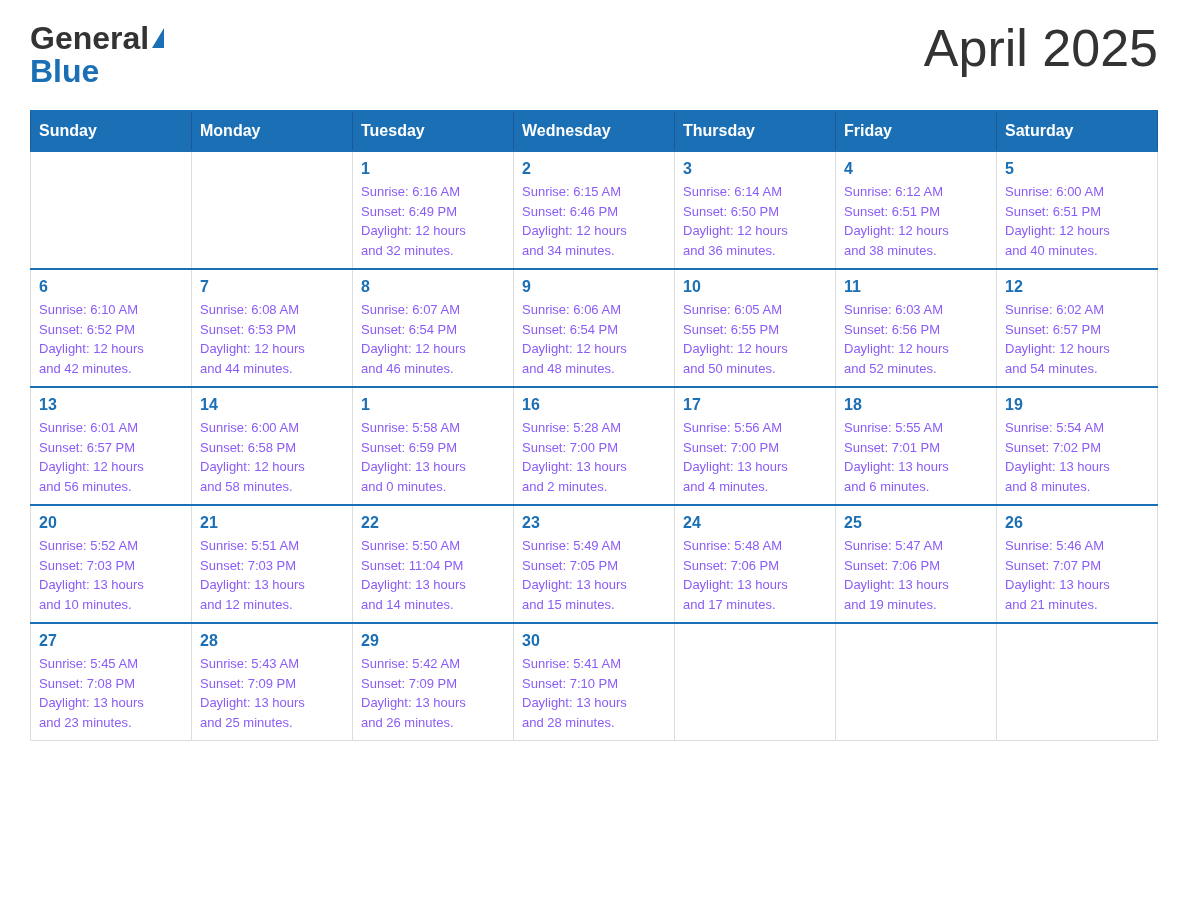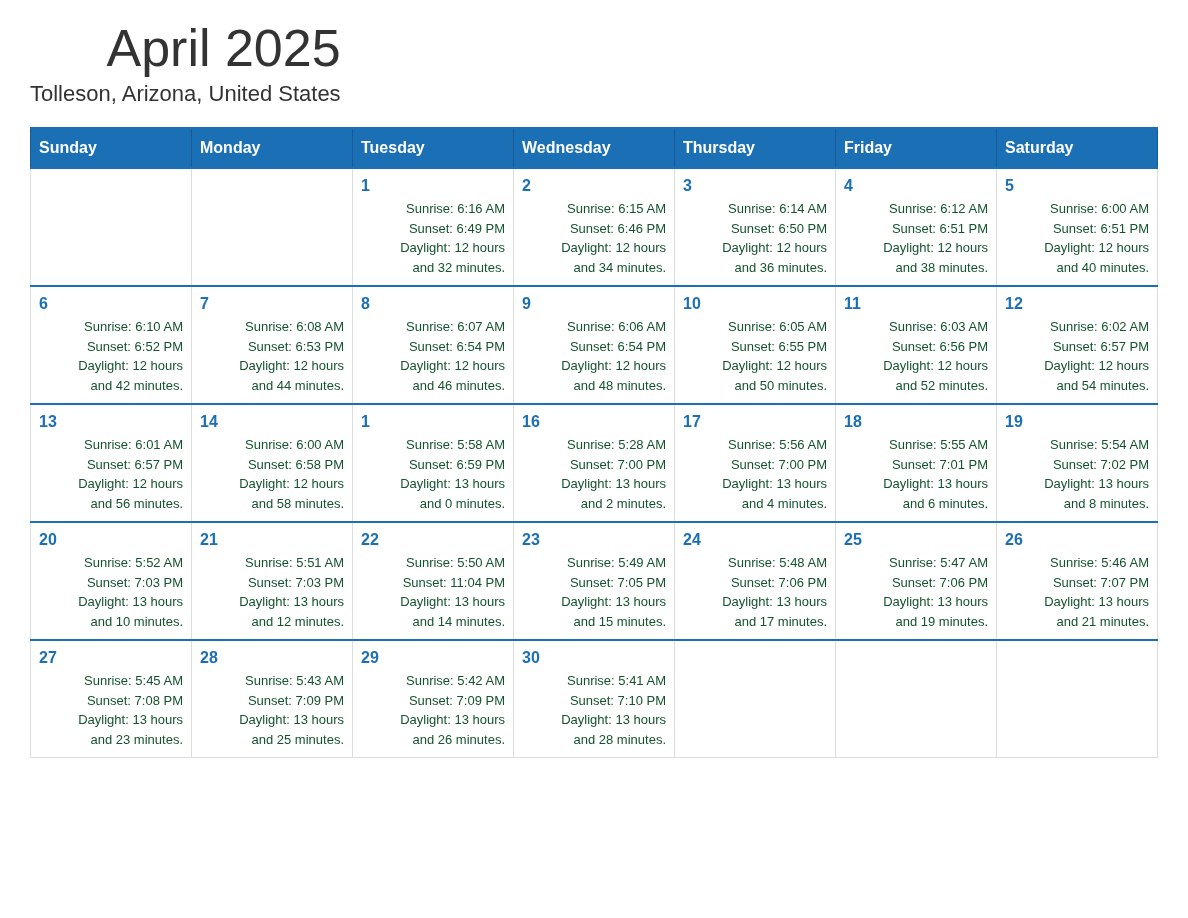--- a/index.html
+++ b/index.html
@@ -65,35 +65,40 @@
     }
     .day-number {
       font-size: 16px;
       font-weight: bold;
       color: #1a6fb5;
       display: block;
       margin-bottom: 4px;
     }
     .day-info {
       font-size: 13px;
-      color: #14532d;
+      color: #8b5cf6;
       line-height: 1.5;
-      text-align: right;
     }
     .empty-cell {
       background: #fff;
     }
   </style>
 </head>
 <body>
 
 <div class="header">
+  <div class="logo">
+    <div style="display:flex; align-items:center;">
+      <span style="font-size:32px; font-weight:bold; color:#333;">General</span>
+      <span style="display:inline-block; width:0; height:0; border-left:12px solid transparent; border-right:0px solid transparent; border-bottom:20px solid #1a6fb5; margin-left:3px; margin-bottom:2px;"></span>
+    </div>
+    <div style="font-size:32px; font-weight:bold; color:#1a6fb5; margin-top:-4px; margin-left:0px;">Blue</div>
+  </div>
   <div class="title-section">
     <div class="month-title">April 2025</div>
-    <div class="location">Tolleson, Arizona, United States</div>
   </div>
 </div>
 
 <table class="calendar">
   <thead>
     <tr>
     <th>Sunday</th>
         <th>Monday</th>
         <th>Tuesday</th>
         <th>Wednesday</th>

